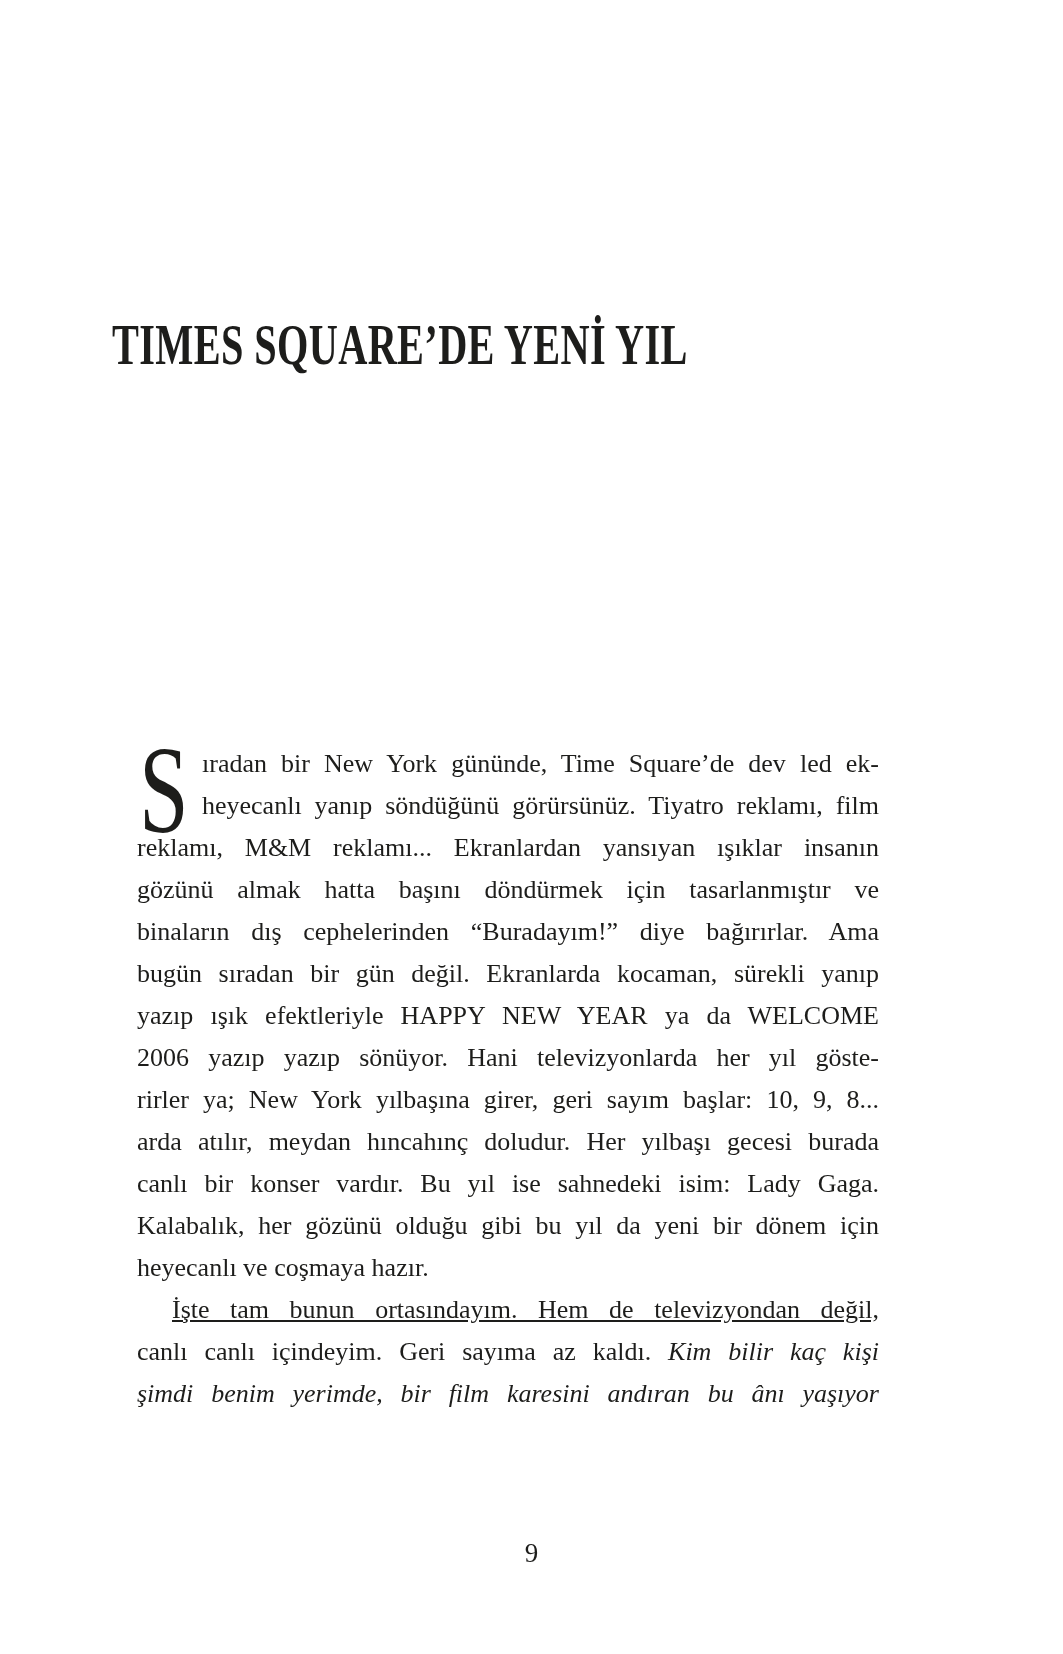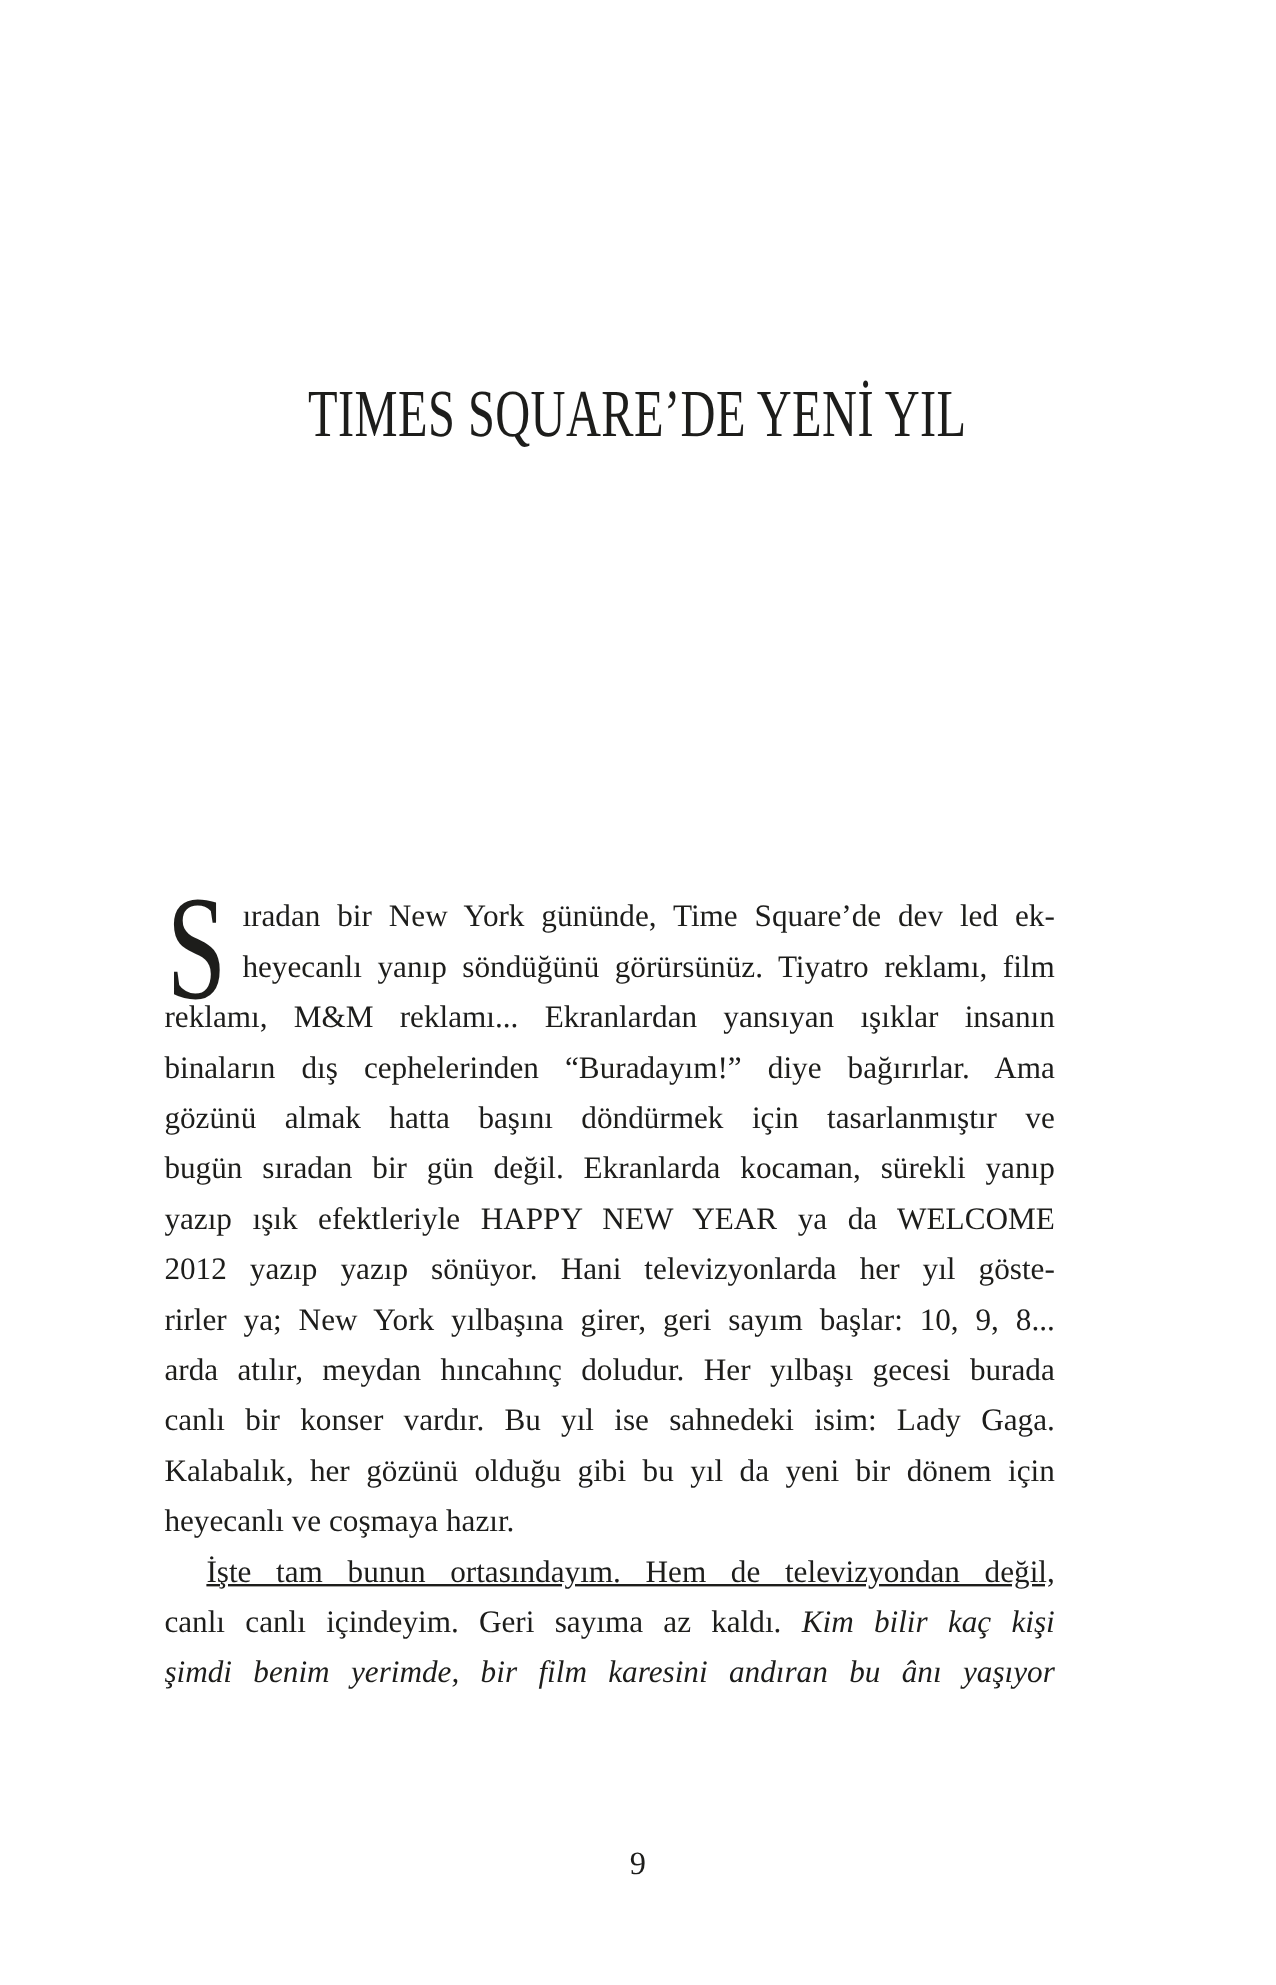--- a/index.html
+++ b/index.html
@@ -11,22 +11,21 @@
     font-family: "Liberation Serif", "DejaVu Serif", serif;
     color: #1d1d1b;
     overflow: hidden;
   }
   .title {
     position: absolute;
     top: 317px;
     left: 0;
     width: 100%;
     margin: 0;
-    text-align: center;
-    font-weight: normal;
+    font-weight: bold;
     line-height: 1;
   }
   .title-inner {
     display: inline-block;
     font-size: 56px;
     letter-spacing: 0.5px;
     white-space: nowrap;
     transform: scaleX(0.72);
     transform-origin: 50% 50%;
   }
@@ -67,25 +66,25 @@
 
 <div class="page">
   <h1 class="title"><span class="title-inner">TIMES SQUARE’DE YENİ YIL</span></h1>
 
   <div class="body">
     <span class="dropcap">S</span>
     <div id="lines">
         <div class="line j dg"><span>ıradan bir New York gününde, Time Square’de dev led ek-</span></div>
         <div class="line j dg"><span>heyecanlı yanıp söndüğünü görürsünüz. Tiyatro reklamı, film</span></div>
         <div class="line j"><span>reklamı, M&amp;M reklamı... Ekranlardan yansıyan ışıklar insanın</span></div>
+        <div class="line j"><span>gözünü almak hatta başını döndürmek için tasarlanmıştır ve</span></div>
         <div class="line j"><span>binaların dış cephelerinden “Buradayım!” diye bağırırlar. Ama</span></div>
-        <div class="line j"><span>gözünü almak hatta başını döndürmek için tasarlanmıştır ve</span></div>
         <div class="line j"><span>bugün sıradan bir gün değil. Ekranlarda kocaman, sürekli yanıp</span></div>
         <div class="line j"><span>yazıp ışık efektleriyle HAPPY NEW YEAR ya da WELCOME</span></div>
-        <div class="line j"><span>2012 yazıp yazıp sönüyor. Hani televizyonlarda her yıl göste-</span></div>
+        <div class="line j"><span>2006 yazıp yazıp sönüyor. Hani televizyonlarda her yıl göste-</span></div>
         <div class="line j"><span>rirler ya; New York yılbaşına girer, geri sayım başlar: 10, 9, 8...</span></div>
         <div class="line j"><span>arda atılır, meydan hıncahınç doludur. Her yılbaşı gecesi burada</span></div>
         <div class="line j"><span>canlı bir konser vardır. Bu yıl ise sahnedeki isim: Lady Gaga.</span></div>
         <div class="line j"><span>Kalabalık, her gözünü olduğu gibi bu yıl da yeni bir dönem için</span></div>
         <div class="line"><span>heyecanlı ve coşmaya hazır.</span></div>
         <div class="line j ind"><span>İşte tam bunun ortasındayım. Hem de televizyondan değil,</span></div>
         <div class="line j"><span>canlı canlı içindeyim. Geri sayıma az kaldı. </span><span class="it">Kim bilir kaç kişi</span></div>
         <div class="line j"><span class="it">şimdi benim yerimde, bir film karesini andıran bu ânı yaşıyor</span></div>
       </div>
   </div>

